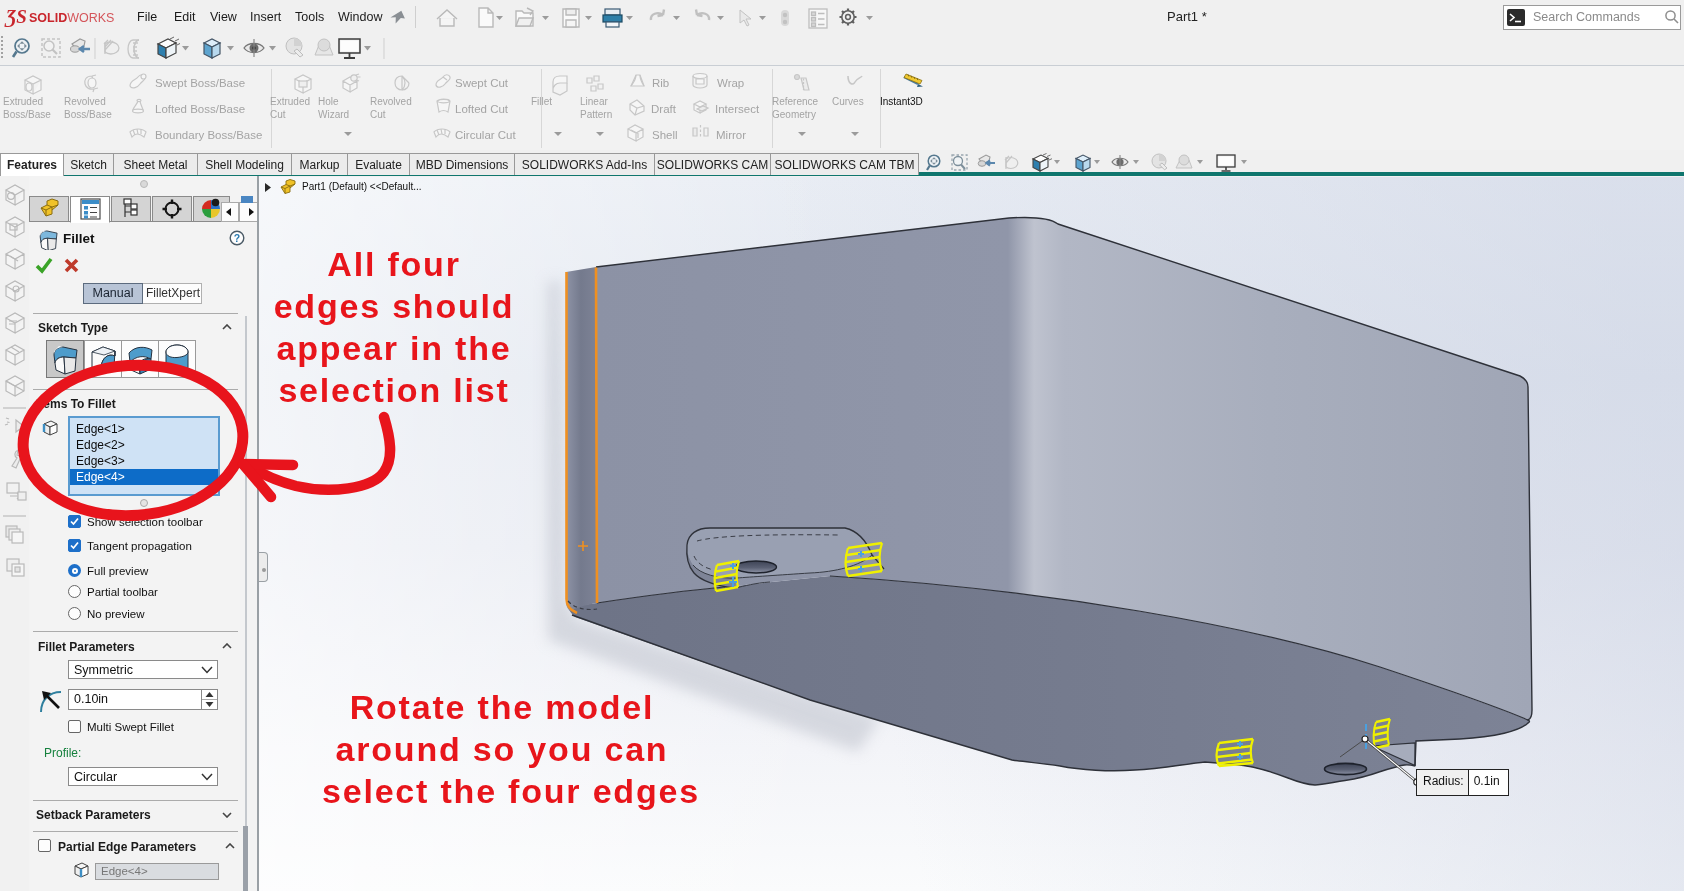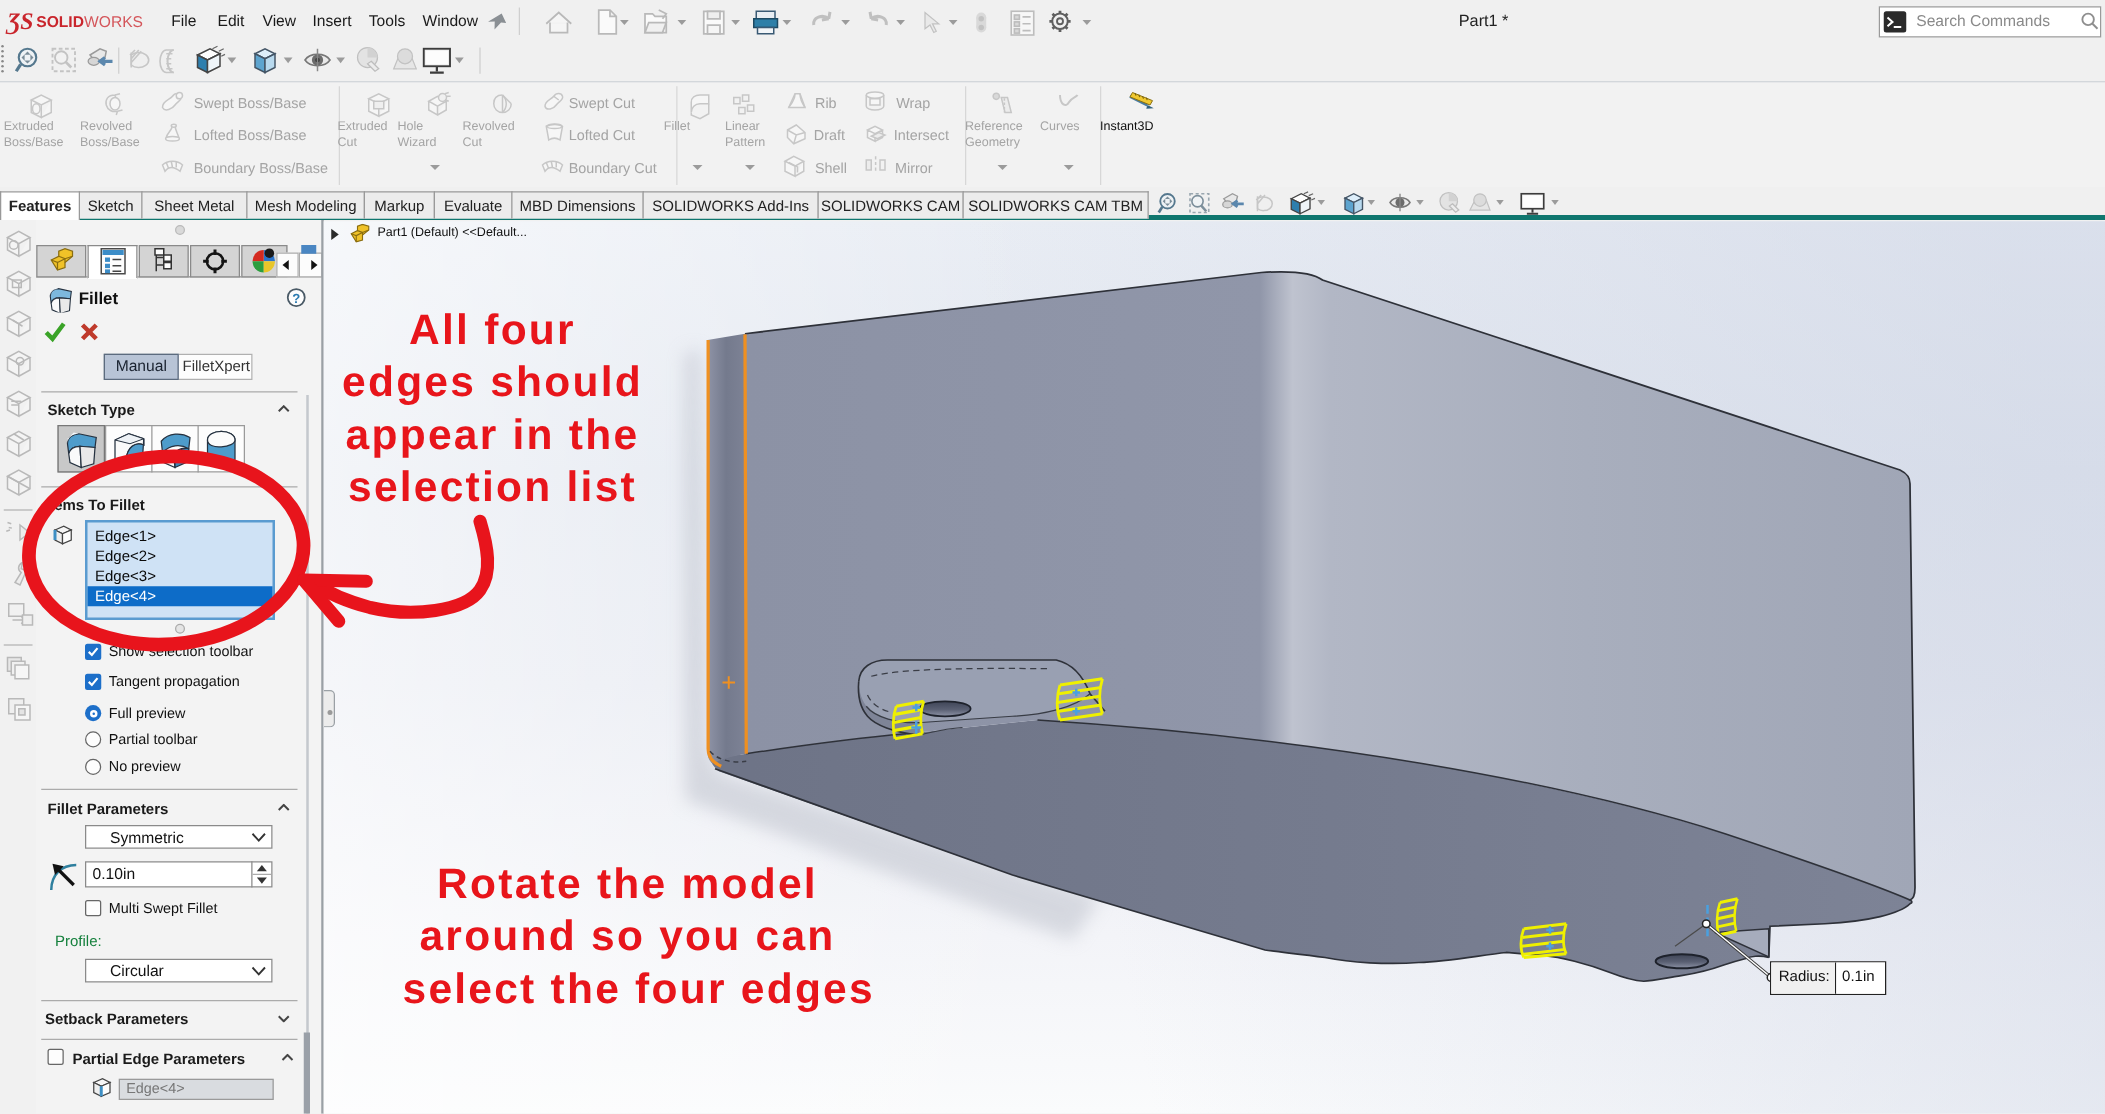--- a/index.html
+++ b/index.html
@@ -20,21 +20,21 @@
   .tabactive{background:#ffffff;font-weight:bold;height:23px;z-index:2;}
   
   #leftstrip{left:0;top:176px;width:29px;height:715px;background:#f1f1f1;}
   
   #panel{left:29px;top:176px;width:229px;height:715px;background:#f3f3f3;}
   #panelborder{left:257px;top:176px;width:2px;height:715px;background:#9aa0a5;}
   .pmtab{position:absolute;top:20px;height:26px;width:40px;border:1px solid #8a8a8a;background:#d4d4d4;box-sizing:border-box;}
   .sechdr{position:absolute;font-size:12px;font-weight:bold;color:#1a1a1a;}
   .chev{position:absolute;width:10px;height:6px;}
   .divline{position:absolute;left:4px;width:205px;height:1px;background:#ababab;}
-  .ddl{position:absolute;left:39px;width:150px;height:19px;background:#fff;border:1px solid #8a8a8a;box-sizing:border-box;font-size:12.5px;color:#111;line-height:19px;padding-left:19px;}
+  .ddl{position:absolute;left:39px;width:150px;height:19px;background:#fff;border:1px solid #8a8a8a;box-sizing:border-box;font-size:12.5px;color:#111;line-height:19px;padding-left:5px;}
   .cb{position:absolute;width:13px;height:13px;border-radius:2px;box-sizing:border-box;}
   .cbon{background:#1d6fc9;border:1px solid #1d6fc9;}
   .cboff{background:#fdfdfd;border:1px solid #666;}
   .cblabel{position:absolute;font-size:11.5px;color:#111;}
   .radio{position:absolute;width:13px;height:13px;border-radius:50%;box-sizing:border-box;}
   
   #viewport{left:259px;top:177px;width:1425px;height:714px;
      background:
        linear-gradient(78deg, rgba(203,210,227,0) 42%, rgba(203,210,227,0.5) 95%),
        linear-gradient(to right, rgba(255,255,255,0.6) 0%, rgba(255,255,255,0) 40%),
@@ -241,21 +241,21 @@
   <div class="rbtxt" style="left:64px;top:29px;width:60px">Revolved<br>Boss/Base</div>
   <div class="rbtxtL" style="left:155px;top:11px">Swept Boss/Base</div>
   <div class="rbtxtL" style="left:155px;top:37px">Lofted Boss/Base</div>
   <div class="rbtxtL" style="left:155px;top:63px">Boundary Boss/Base</div>
 
   <div class="rbtxt" style="left:270px;top:29px;width:60px">Extruded<br>Cut</div>
   <div class="rbtxt" style="left:318px;top:29px;width:60px">Hole<br>Wizard</div>
   <div class="rbtxt" style="left:370px;top:29px;width:60px">Revolved<br>Cut</div>
   <div class="rbtxtL" style="left:455px;top:11px">Swept Cut</div>
   <div class="rbtxtL" style="left:455px;top:37px">Lofted Cut</div>
-  <div class="rbtxtL" style="left:455px;top:63px">Boundary Cut</div>
+  <div class="rbtxtL" style="left:455px;top:63px">Circular Cut</div>
   <div class="dropv" style="left:344px;top:66px"></div>
 
   <div class="rbtxt" style="left:531px;top:29px;width:56px">Fillet</div>
   <div class="rbtxt" style="left:580px;top:29px;width:56px">Linear<br>Pattern</div>
   <div class="rbtxtL" style="left:652px;top:11px">Rib</div>
   <div class="rbtxtL" style="left:651px;top:37px">Draft</div>
   <div class="rbtxtL" style="left:652px;top:63px">Shell</div>
   <div class="rbtxtL" style="left:717px;top:11px">Wrap</div>
   <div class="rbtxtL" style="left:715px;top:37px">Intersect</div>
   <div class="rbtxtL" style="left:716px;top:63px">Mirror</div>
@@ -389,21 +389,21 @@
       <path d="M2 1 L18 7.5 L16 11 L0 4.5 Z" fill="#f0c830" stroke="#8a7010" stroke-width="0.8" transform="translate(1,-1)"></path>
       <path d="M4 1.5 L4.8 3.5 M7 2.7 L7.8 4.7 M10 3.9 L10.8 5.9 M13 5.1 L13.8 7.1" stroke="#7a6408" stroke-width="0.9" transform="translate(1,-1)"></path>
     </g>
   </svg>
 </div>
 
 <div class="abs" id="tabrow">
   <div class="tab tabactive" style="left:0px;width:64px">Features</div>
   <div class="tab" style="left:63px;width:51px">Sketch</div>
   <div class="tab" style="left:113px;width:85px">Sheet Metal</div>
-  <div class="tab" style="left:197px;width:95px">Mesh Modeling</div>
+  <div class="tab" style="left:197px;width:95px">Shell Modeling</div>
   <div class="tab" style="left:291px;width:57px">Markup</div>
   <div class="tab" style="left:347px;width:63px">Evaluate</div>
   <div class="tab" style="left:409px;width:106px">MBD Dimensions</div>
   <div class="tab" style="left:514px;width:141px">SOLIDWORKS Add-Ins</div>
   <div class="tab" style="left:654px;width:117px">SOLIDWORKS CAM</div>
   <div class="tab" style="left:770px;width:149px">SOLIDWORKS CAM TBM</div>
   <svg class="abs" style="left:919px;top:0" width="340" height="26" viewBox="0 0 340 26">
 
     <g transform="translate(7,4)">
         <circle cx="8" cy="7" r="5.8" fill="#eef2f5" stroke="#55788e" stroke-width="1.5"></circle>

